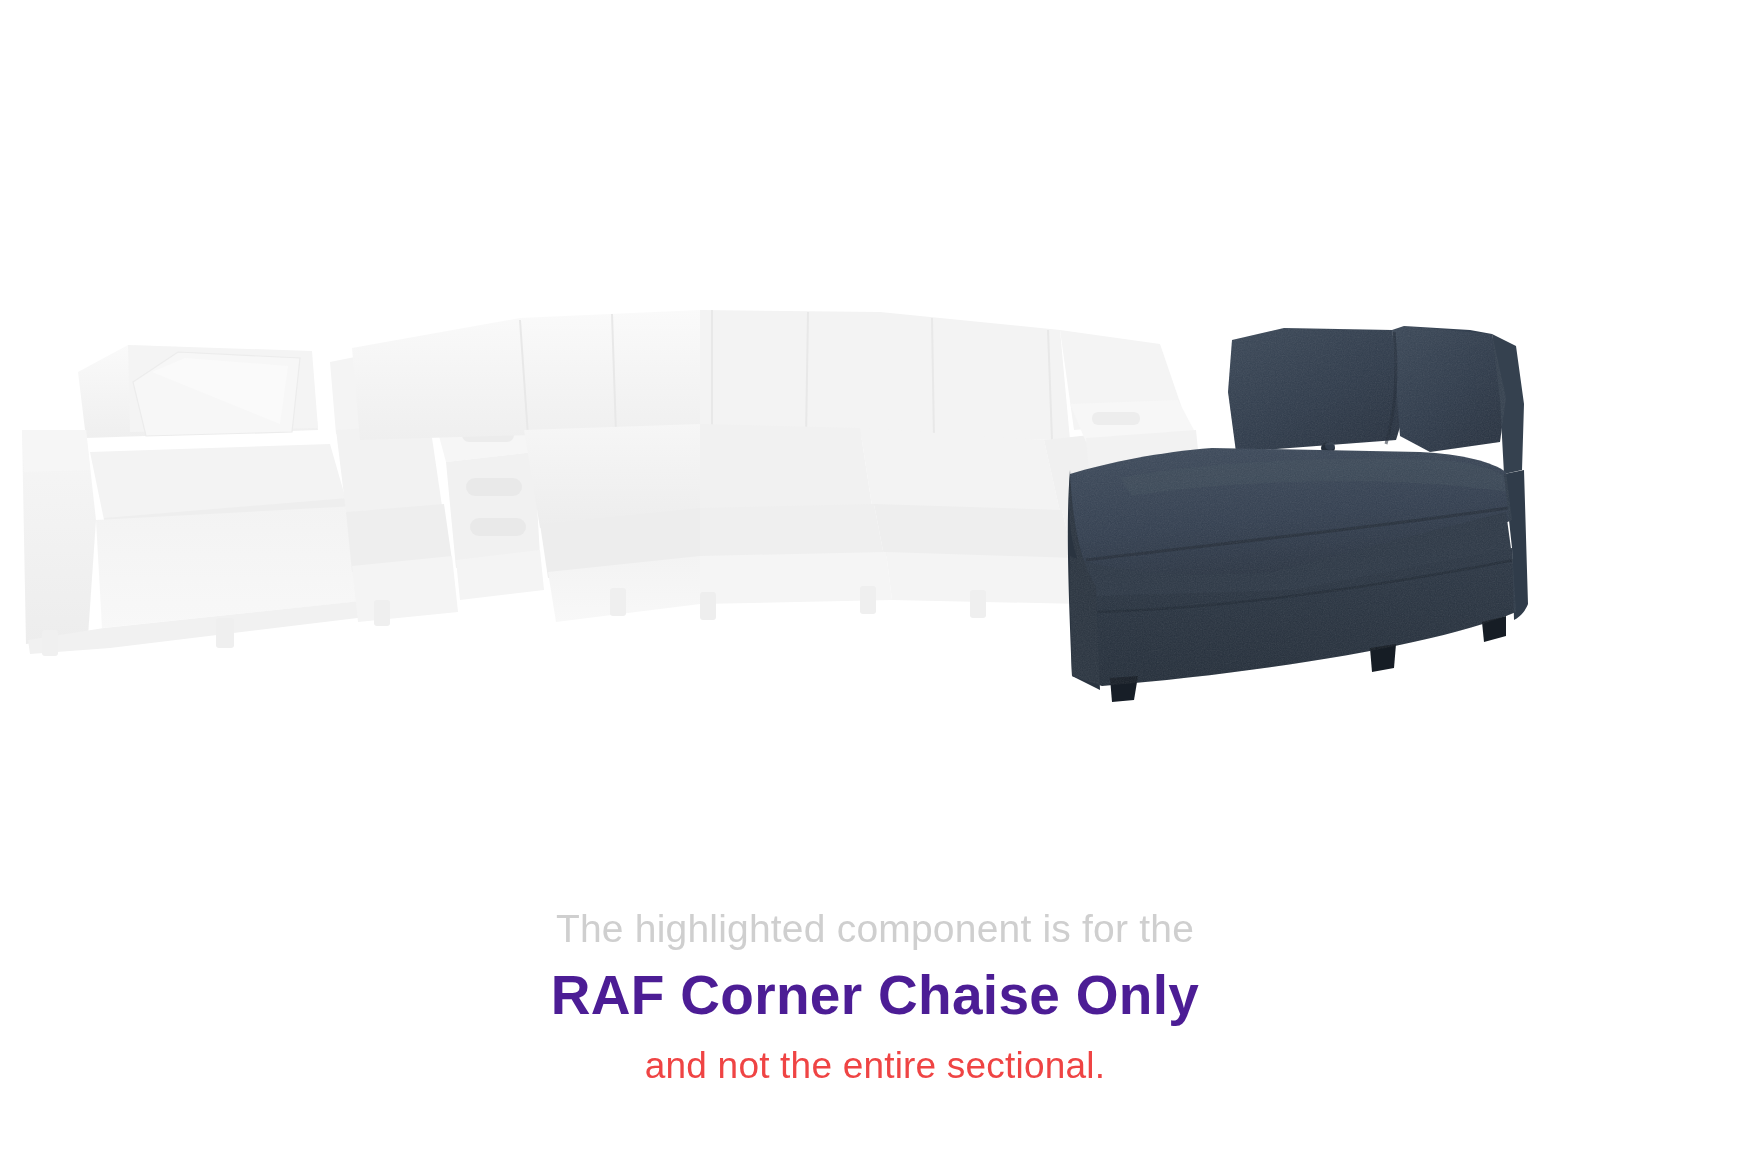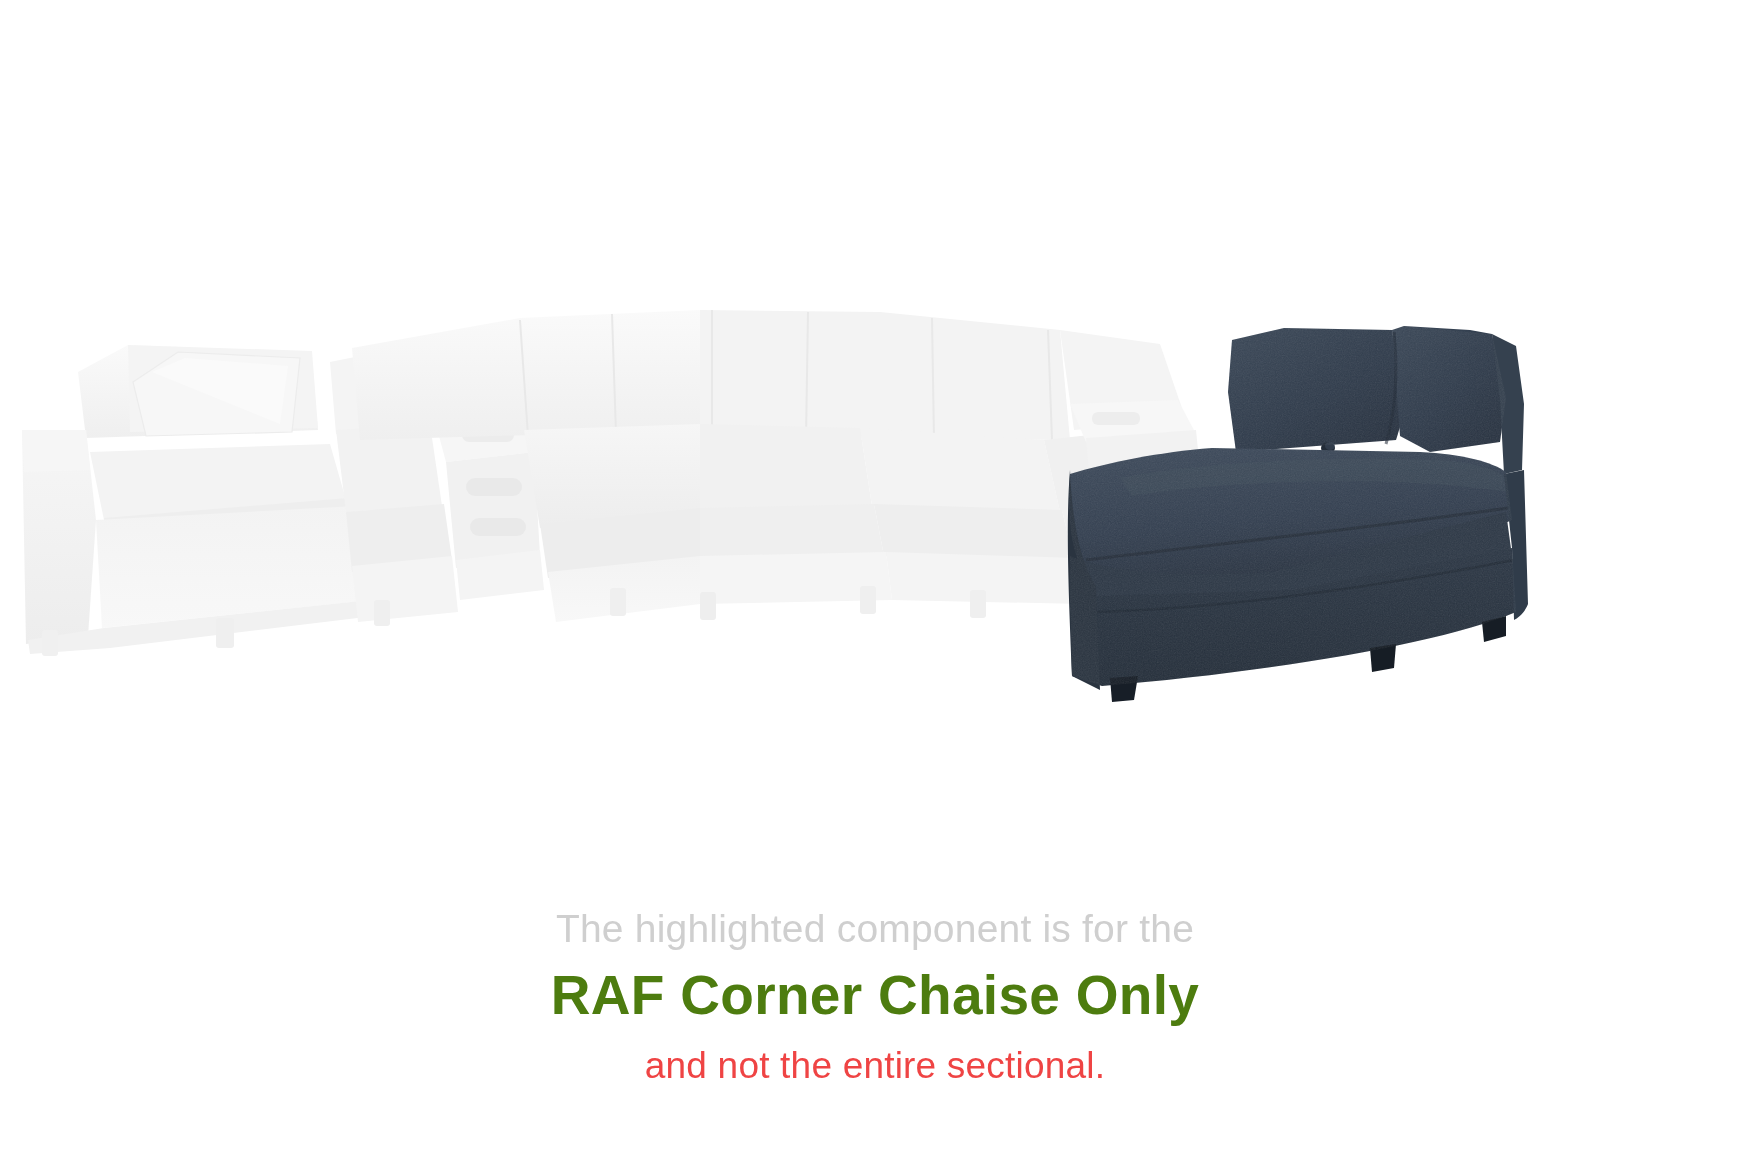--- a/index.html
+++ b/index.html
@@ -46,21 +46,21 @@
     color: #cfcfcf;
     letter-spacing: 0.2px;
     line-height: 1.22;
     margin: 0;
     padding: 0;
     text-align: center;
   }
   .caption-headline {
     font-size: 55px;
     font-weight: 700;
-    color: #4d7c0f;
+    color: #4c1d95;
     letter-spacing: 0.3px;
     line-height: 1.18;
     margin: 10px 0 0 0;
     padding: 0;
   }
   .caption-line-3 {
     font-size: 37px;
     font-weight: 400;
     color: #ef4444;
     letter-spacing: 0.2px;

